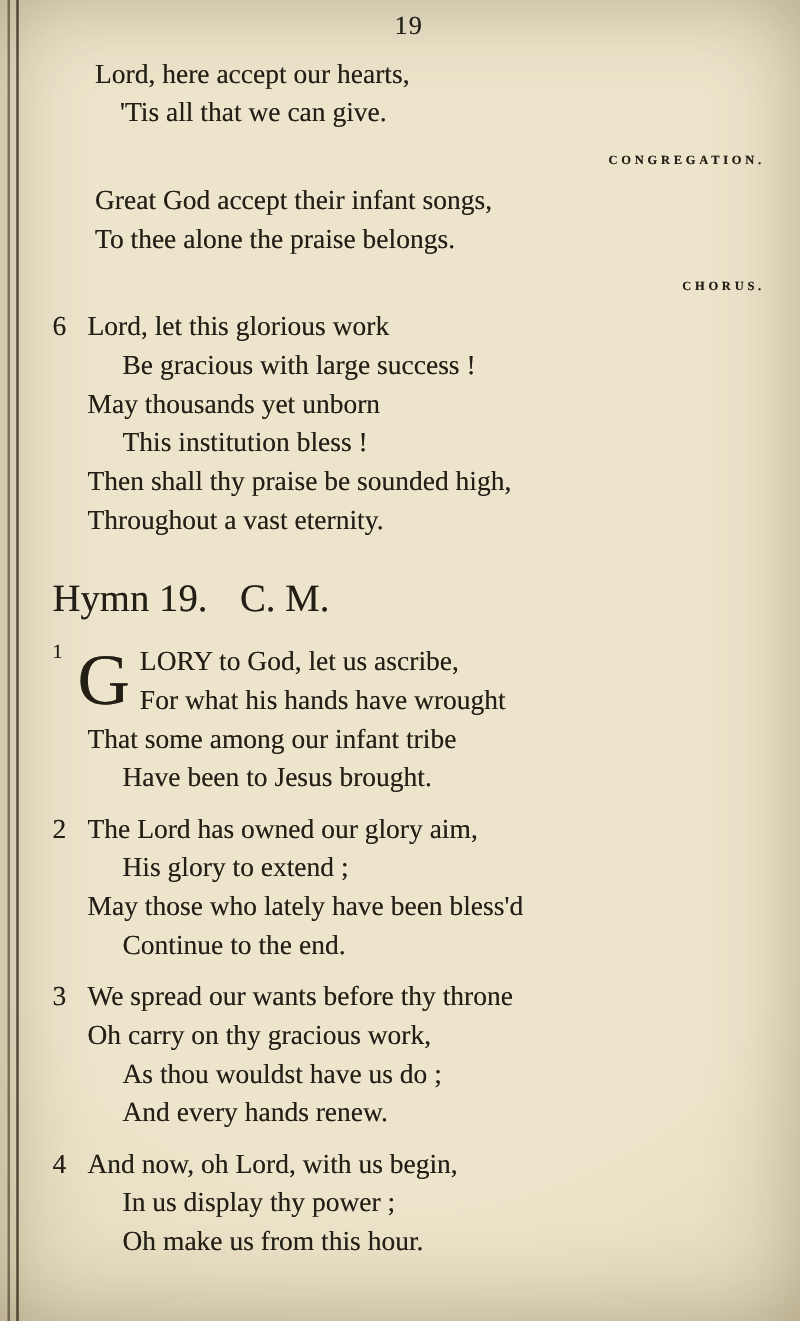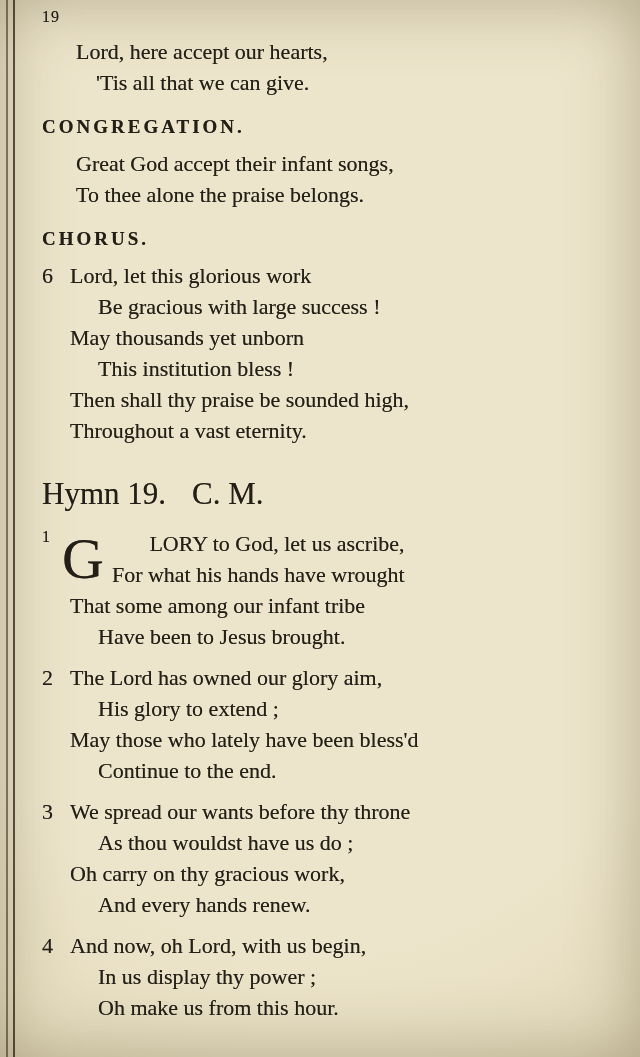--- a/index.html
+++ b/index.html
@@ -21,51 +21,52 @@
   .edge-line-inner {
     position:absolute; left:13px; top:0; bottom:0; width:2px;
     background:rgba(48,38,22,.78);
   }
   .content {
     position:relative;
     padding:6px 28px 0 42px;
     text-shadow:0 0 .4px rgba(0,0,0,.55);
   }
   .pagenum {
-    font-size:16px;
+    text-align:center;
+    font-size:21px;
     letter-spacing:1px;
     margin:2px 0 10px;
   }
   .line { position:relative; font-size:22px; line-height:31px; white-space:nowrap; }
   .ind0 { padding-left:28px; }
   .ind1 { padding-left:56px; }
   .indc { padding-left:34px; }
   .indc2 { padding-left:54px; }
   .n { position:absolute; left:0; top:0; }
   .stanza { margin:8px 0 10px; }
   .heading {
-    text-align:left;
-    font-size:19px;
+    text-align:right;
+    font-size:10px;
     font-weight:bold;
     letter-spacing:3px;
     margin:18px 0 10px;
   }
   .title {
     font-size:31px;
     margin:30px 0 16px;
   }
   .title .meter { margin-left:26px; }
   .dc-row { position:relative; display:flex; align-items:flex-start; padding-left:20px; }
   .dropcap {
     font-size:58px;
     line-height:48px;
     padding-top:7px;
     margin-right:8px;
   }
-  .dc-lines > div { font-size:22px; line-height:31px; white-space:nowrap;text-align:right; }
+  .dc-lines > div { font-size:22px; line-height:31px; white-space:nowrap; }
 </style>
 </head>
 <body>
 
 <div class="page">
   <div class="edge-line-outer"></div>
   <div class="edge-line-inner"></div>
 
   <div class="content">
 
@@ -119,22 +120,22 @@
       </div>
       <div class="line ind1">His glory to extend ;</div>
       <div class="line ind0">May those who lately have been bless'd</div>
       <div class="line ind1">Continue to the end.</div>
     </div>
 
     <div class="stanza">
       <div class="line ind0">
         <span class="n">3</span><span>We spread our wants before thy throne</span>
       </div>
+      <div class="line ind0">Oh carry on thy gracious work,</div>
       <div class="line ind1">As thou wouldst have us do ;</div>
-      <div class="line ind0">Oh carry on thy gracious work,</div>
       <div class="line ind1">And every hands renew.</div>
     </div>
 
     <div class="stanza">
       <div class="line ind0">
         <span class="n">4</span><span>And now, oh Lord, with us begin,</span>
       </div>
       <div class="line ind1">In us display thy power ;</div>
       <div class="line ind1">Oh make us from this hour.</div>
     </div>

